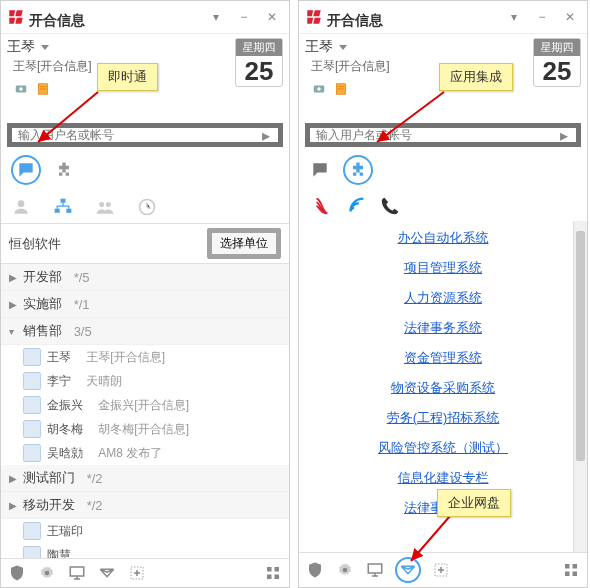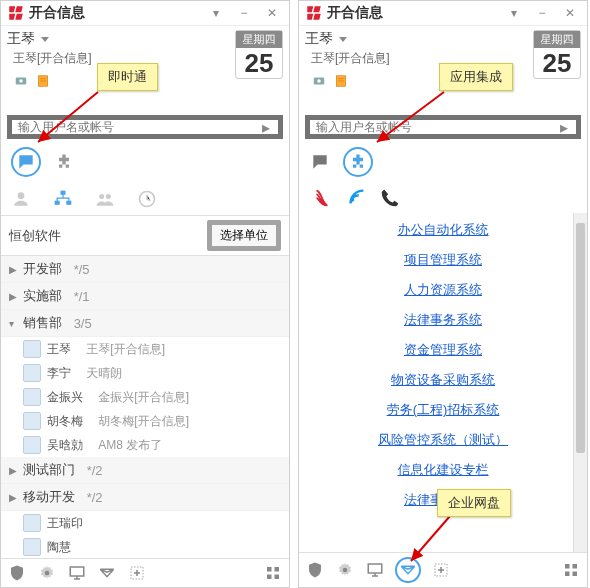--- a/index.html
+++ b/index.html
@@ -2,21 +2,21 @@
 <html><head>
 <meta charset="utf-8">
 <style>
 * { box-sizing: border-box; margin: 0; padding: 0; font-family: "Microsoft YaHei", sans-serif; }
 body { background: #fff; width: 590px; height: 588px; display: flex; position: relative; }
 .panel { width: 290px; height: 588px; border: 1px solid #d0d0d0; display: flex; flex-direction: column; background: #fff; position: relative; }
 .panel-left { margin-right: 8px; }
 .titlebar { display: flex; align-items: center; padding: 3px 6px; border-bottom: 1px solid #ececec;}
 .logo { width: 18px; height: 18px; display:inline-block; margin-right:4px;}
 .logo svg { width:18px;height:18px;}
-.title-text { font-size: 14px; font-weight: bold; color: #333; flex:1;}
+.title-text { font-size: 14px; font-weight: bold; color: #333; flex:1;margin-top:8px;}
 .win-controls { display:flex; gap:6px;}
 .win-btn { width:22px;height:16px; display:flex;align-items:center;justify-content:center;color:#888;font-size:12px;}
 .userbar { display:flex; align-items:flex-start; padding: 4px 6px 2px; gap:6px;}
 .uname { font-size:14px; color:#333; display:flex;align-items:center;gap:4px;}
 .caret-down{display:inline-block;width:0;height:0;border-left:4px solid transparent;border-right:4px solid transparent;border-top:5px solid #888;margin-left:2px;}
 .datebox{ margin-left:auto; width:48px; text-align:center; border:1px solid #ccc; border-radius:3px;background:#fff;}
 .datebox .wd{font-size:11px;background:#8a8a8a;color:#fff;padding:1px 0;}
 .datebox .dn{font-size:26px;font-weight:bold;color:#333;line-height:30px;}
 .statusbar{ display:flex; align-items:center; padding:2px 6px 4px; gap:6px;}
 .status-text{font-size:12px;color:#666;}

